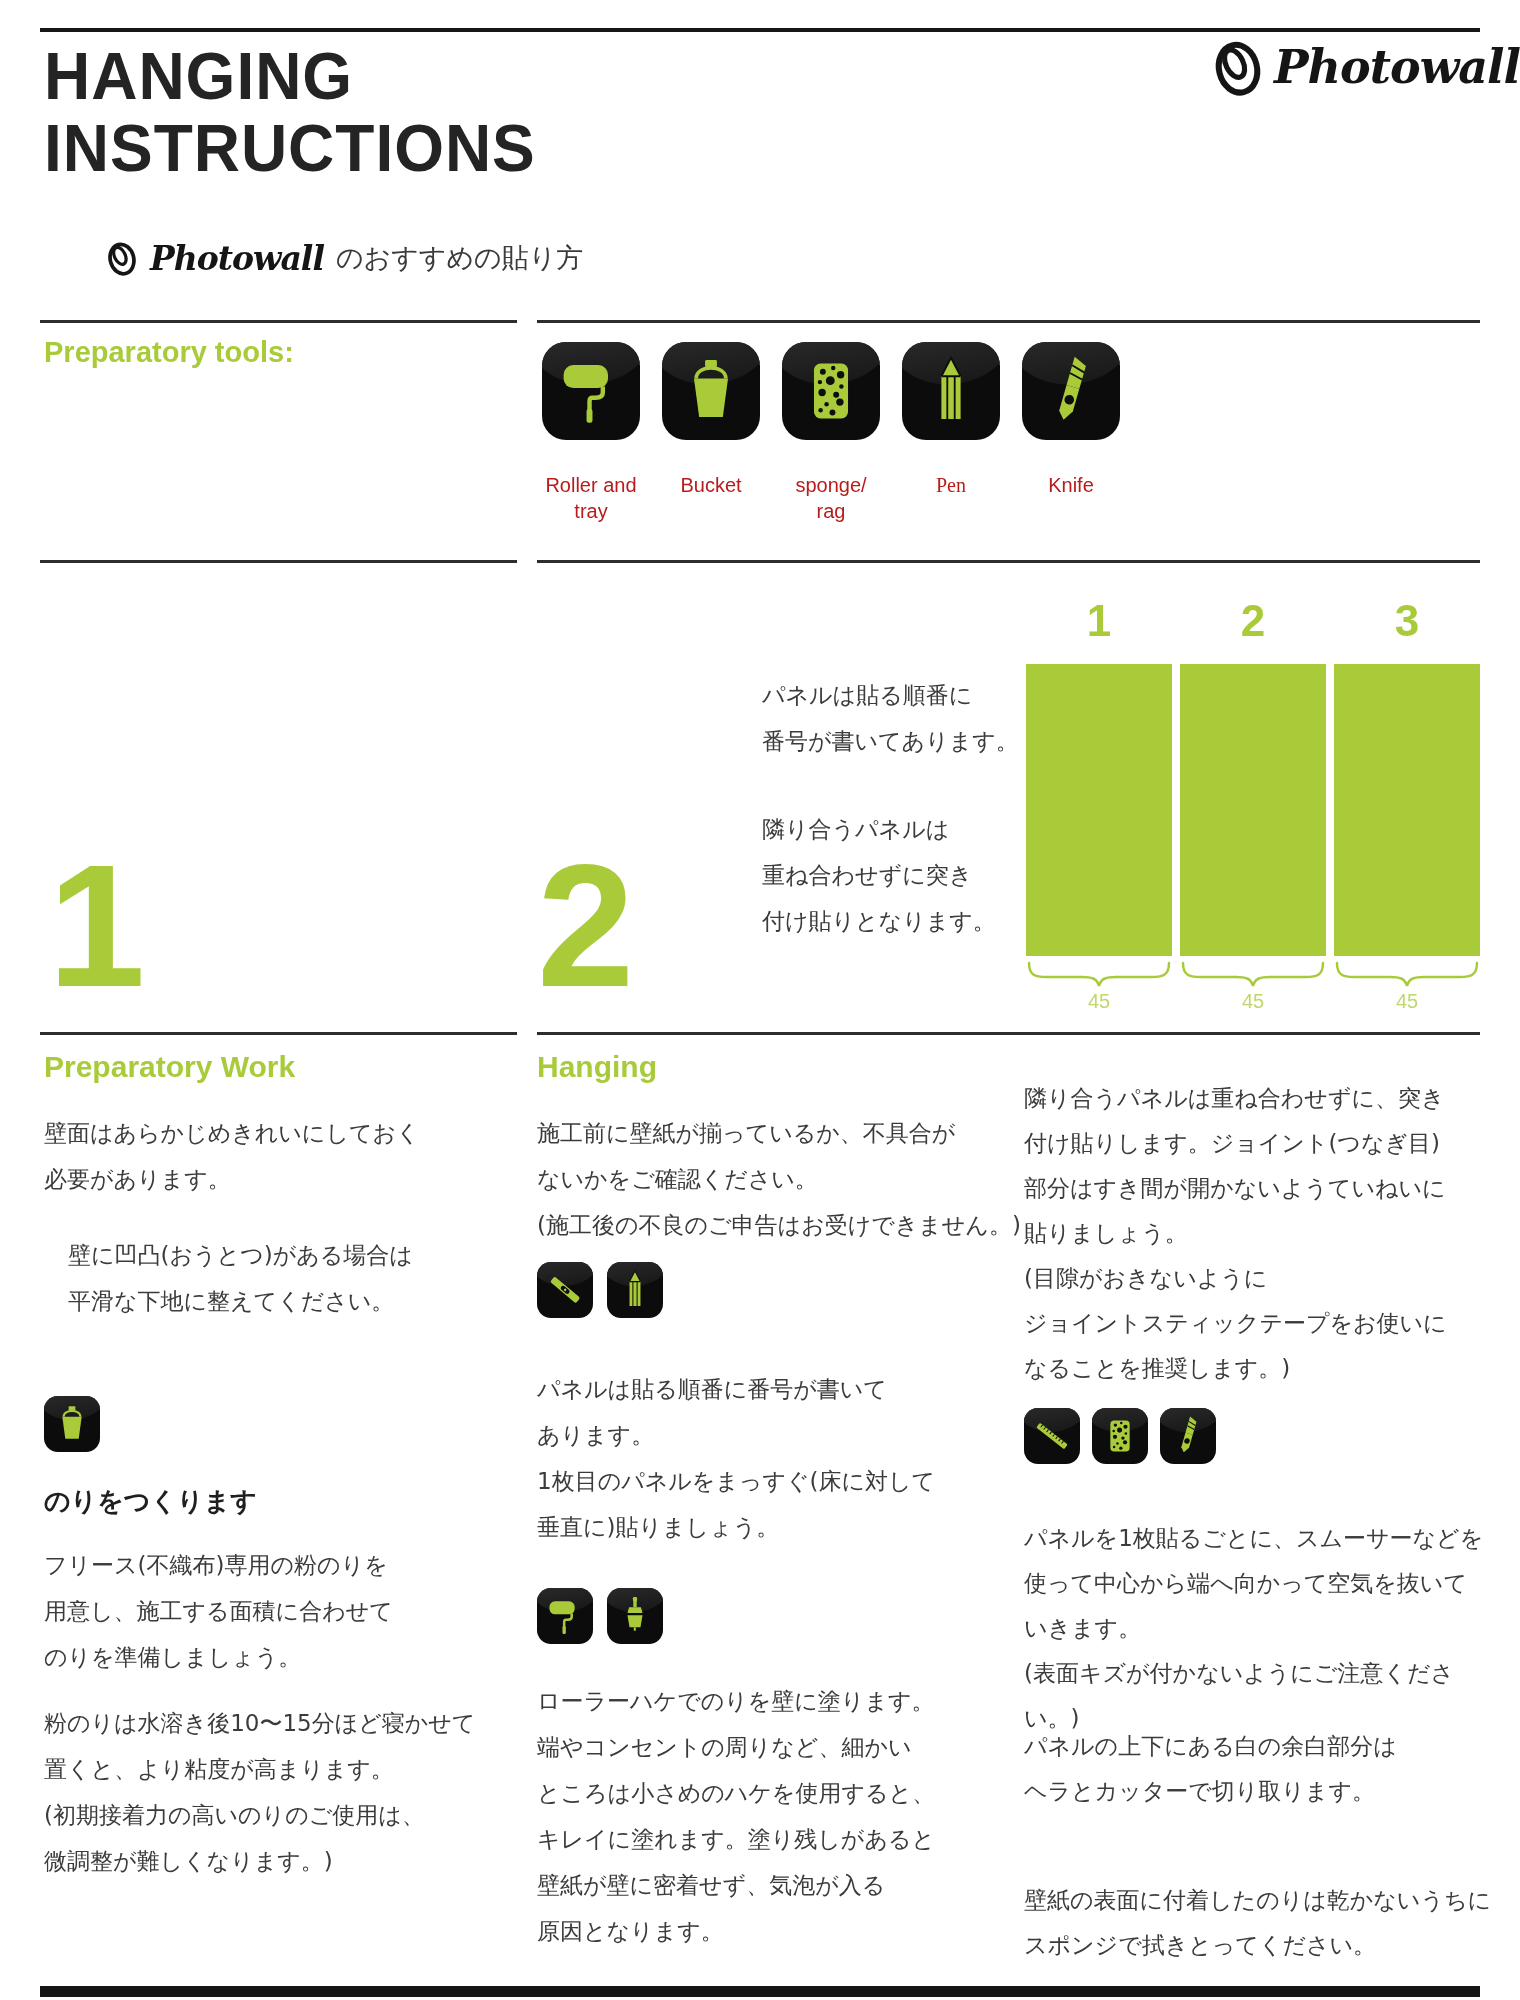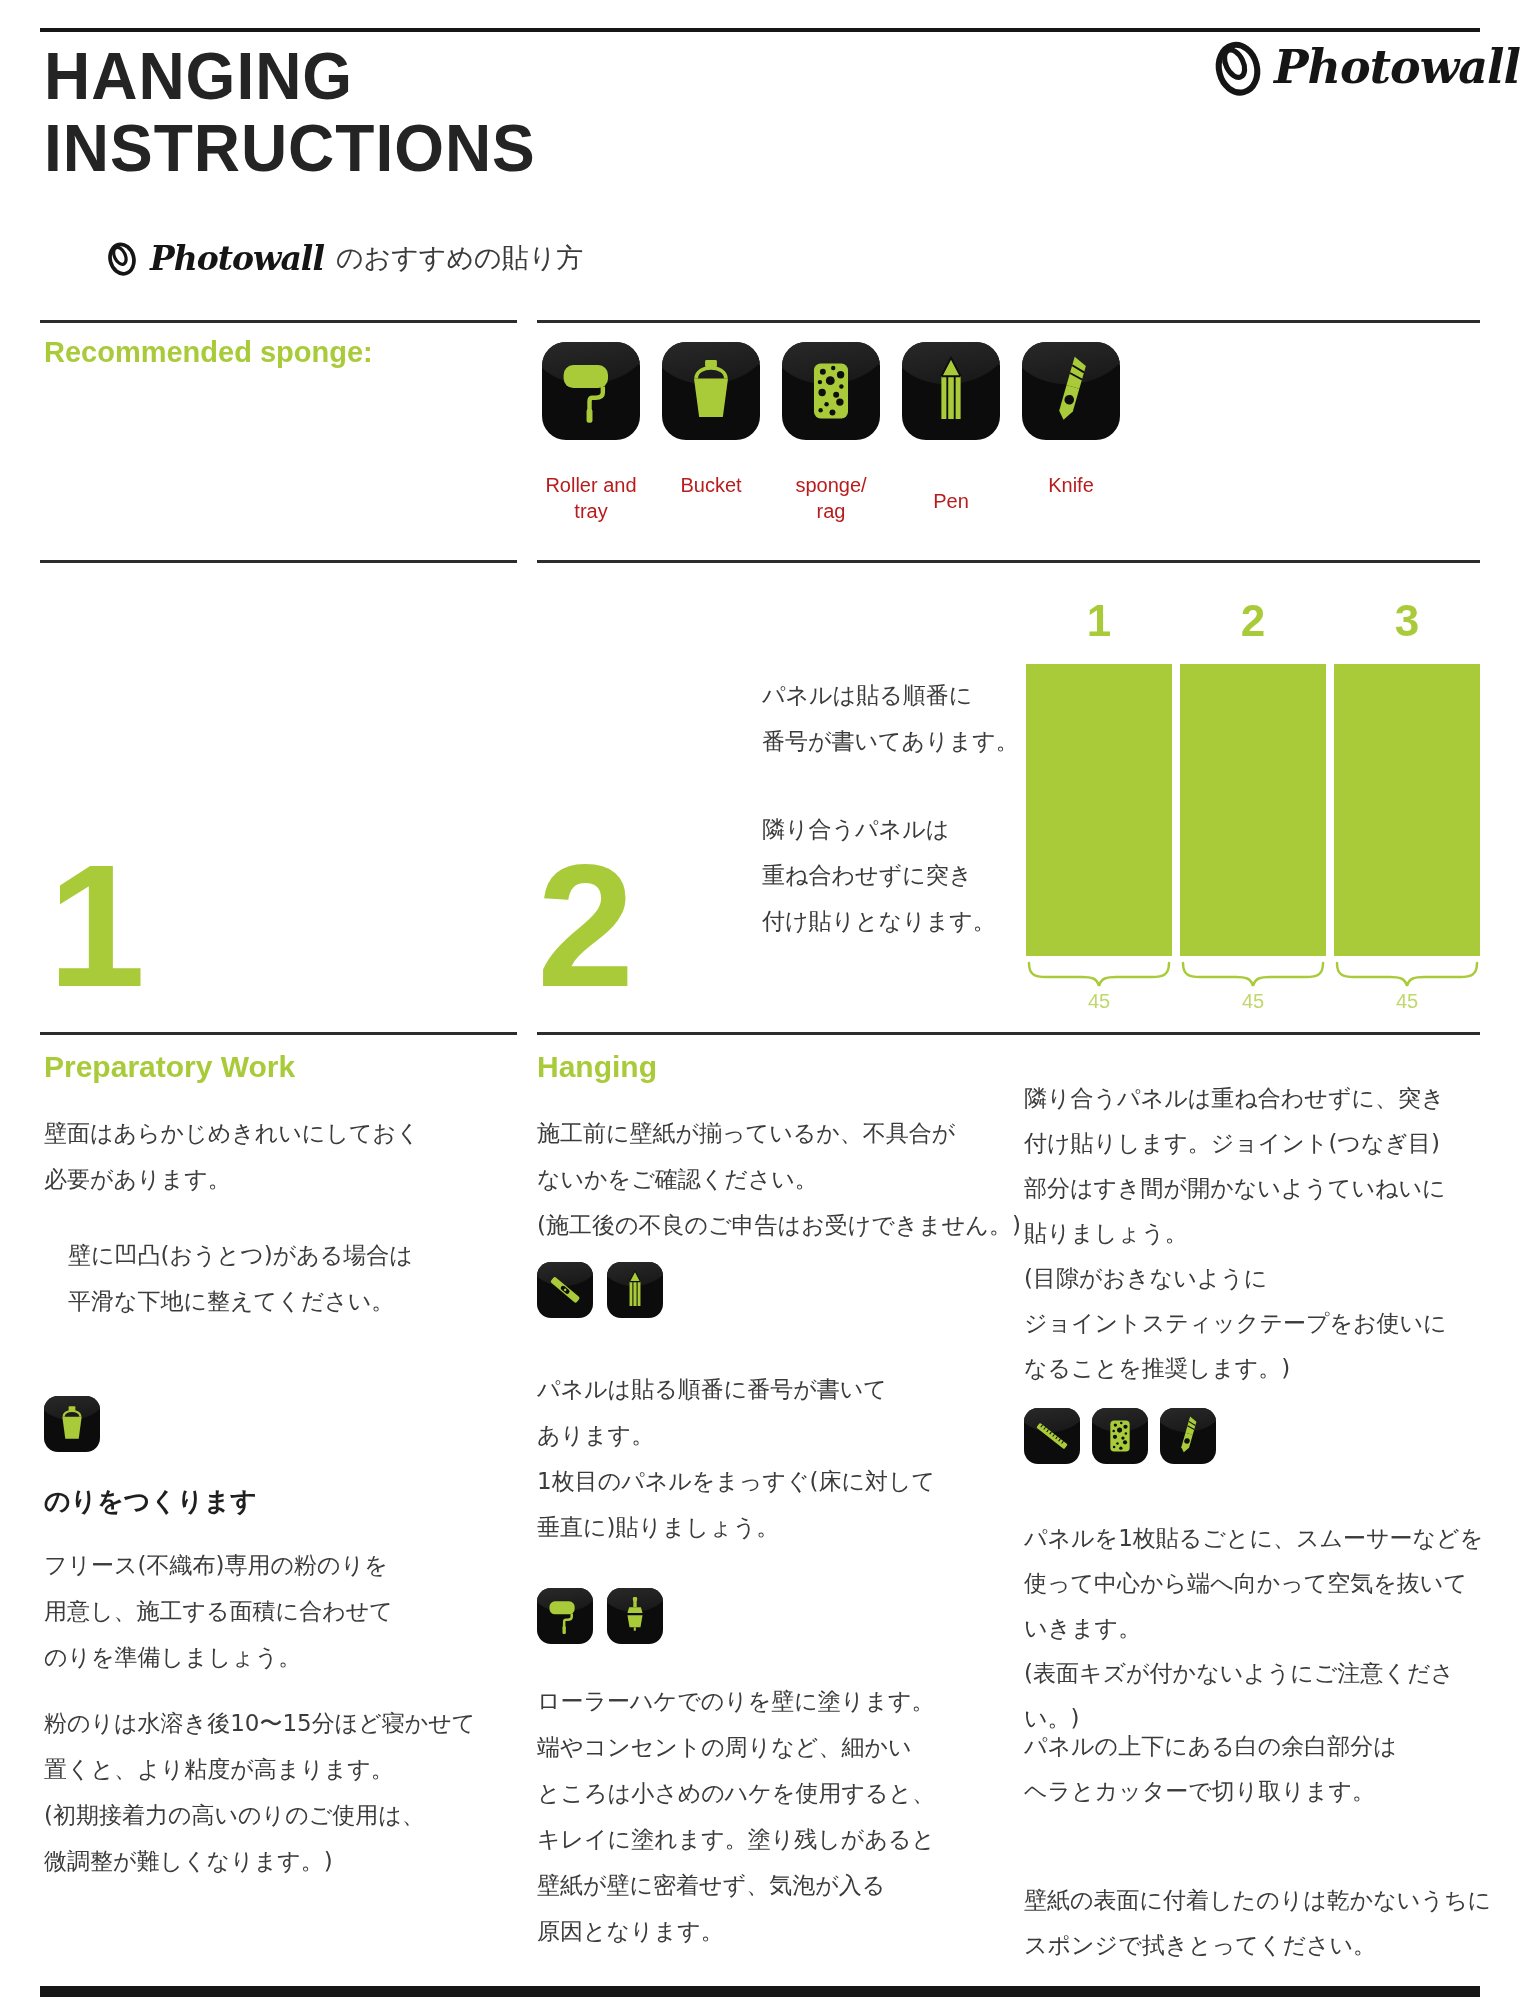--- a/index.html
+++ b/index.html
@@ -123,21 +123,21 @@
   </div>
 
   <div class="abs logo-row" style="left:106px;top:238px;gap:12px;">
     <svg width="32" height="40">
         <use href="#i-mark"></use>
       </svg>
     <span class="logo-text" style="font-size:33px;">Photowall</span>
     <span class="jp" style="font-size:27px;line-height:40px;">のおすすめの貼り方</span>
   </div>
 
-  <div class="abs sec-head" style="left:44px;top:336px;font-size:29px;">Recommended sponge:</div>
+  <div class="abs sec-head" style="left:44px;top:336px;font-size:29px;">Preparatory tools:</div>
 
   <div class="tile tile-lg" style="left:542px;top:342px;">
     <svg width="74" height="74">
         <use href="#i-roller"></use>
       </svg>
     </div>
   <div class="abs tool-label" style="left:530px;top:472px;width:122px;">Roller and
 tray</div>
 
   <div class="tile tile-lg" style="left:662px;top:342px;">
@@ -153,21 +153,21 @@
       </svg>
     </div>
   <div class="abs tool-label" style="left:770px;top:472px;width:122px;">sponge/
 rag</div>
 
   <div class="tile tile-lg" style="left:902px;top:342px;">
     <svg width="74" height="74">
         <use href="#i-pencil"></use>
       </svg>
     </div>
-  <div class="abs tool-label" style="left:890px;top:488px;width:122px;">Pen</div>
+  <div class="abs tool-label" style="left:890px;top:472px;width:122px;font-family:Liberation Serif, serif;">Pen</div>
 
   <div class="tile tile-lg" style="left:1022px;top:342px;">
     <svg width="74" height="74">
         <use href="#i-knife"></use>
       </svg>
     </div>
   <div class="abs tool-label" style="left:1010px;top:472px;width:122px;">Knife</div>
 
   <div class="abs big-num" style="left:48px;top:838px;">1</div>
   <div class="abs big-num" style="left:537px;top:838px;">2</div>

